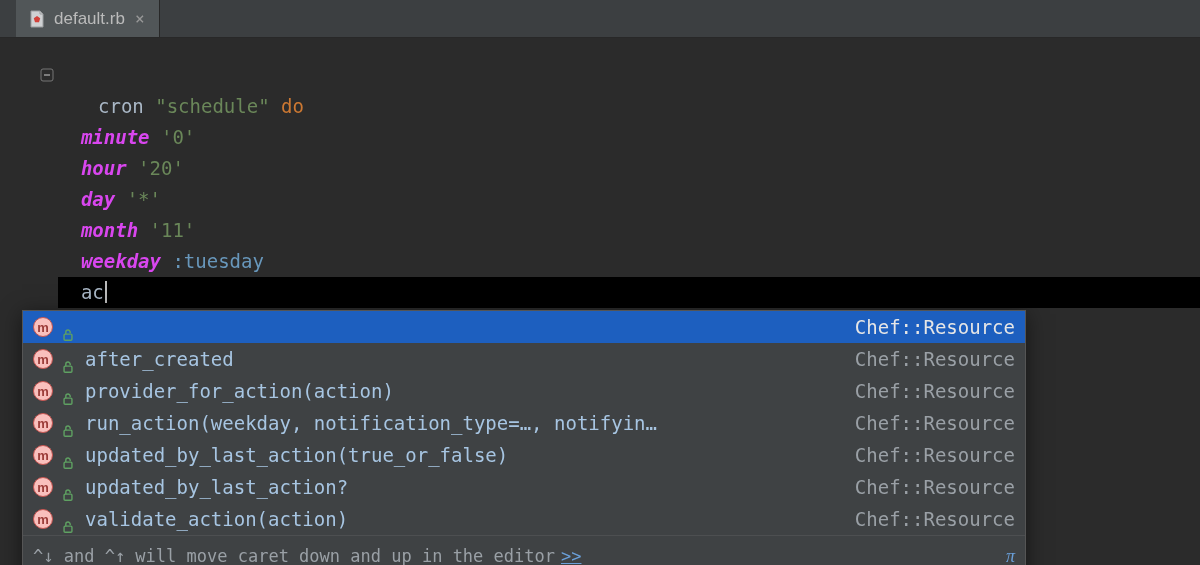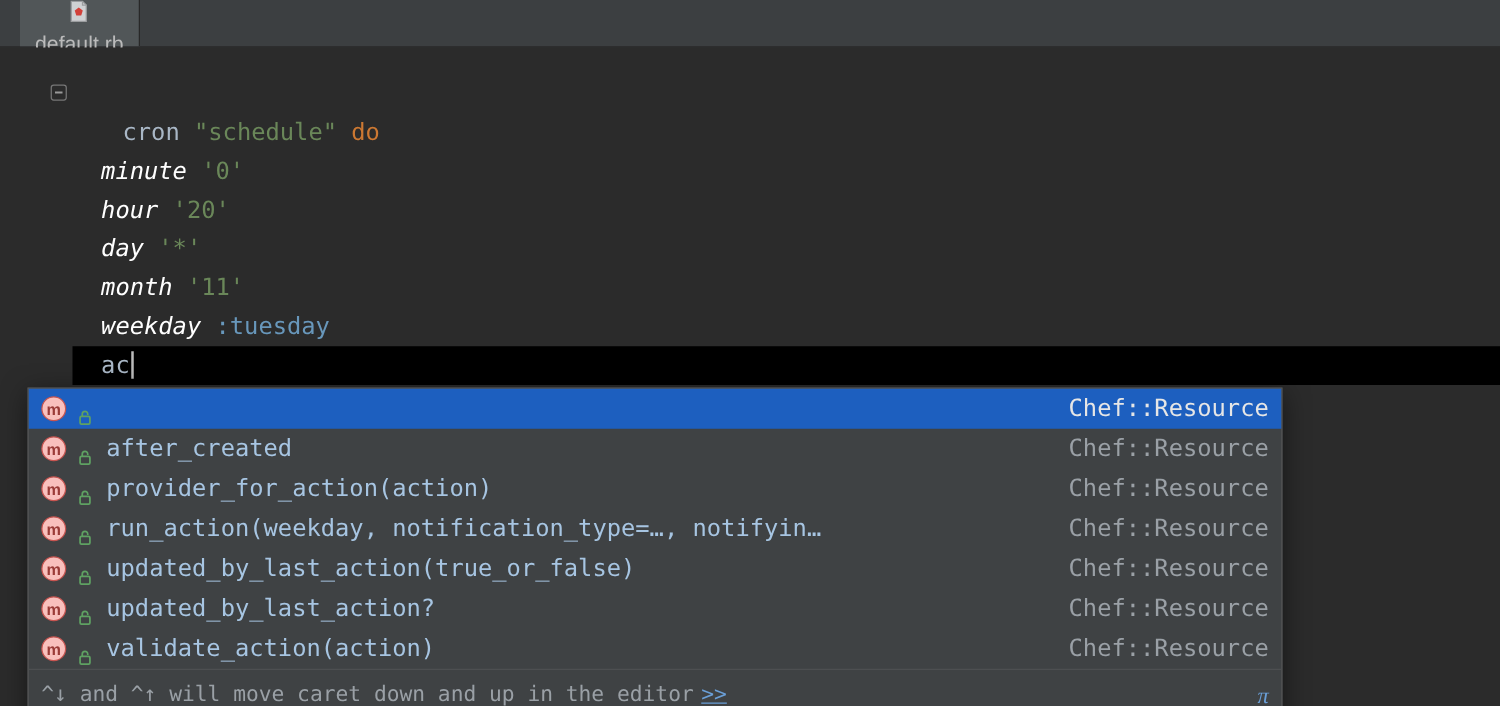--- a/index.html
+++ b/index.html
@@ -21,21 +21,20 @@
     padding-left: 16px;
   }
   .tab {
     display: flex;
     align-items: center;
     padding: 0 12px;
     background: #515658;
     border-right: 1px solid #282828;
     gap: 8px;
     position: relative;
-    flex-direction: column;
   }
   .tab-icon {
     width: 18px; height: 18px;
     position: relative;
   }
   .tab-label { color: #bbbbbb; font-size: 17px; font-family: sans-serif; }
   .tab-close { color: #999; font-size: 16px; cursor: pointer; padding: 0 2px; }
   .editor {
     position: relative;
     background: #2b2b2b;
@@ -49,21 +48,21 @@
   }
   .code {
     padding-left: 58px;
     line-height: 31px;
     white-space: pre;
     font-size: 19px;
   }
   .kw-def   { color: #cc7832; }           
   .kw-call  { color: #a9b7c6; margin-left: 40px; }
   .str      { color: #6a8759; }
-  .attr     { color: #ffffff; font-style: italic; }
+  .attr     { color: #d946ef; font-style: italic; font-weight: bold; }
   .sym      { color: #6897BB; }
   .plain    { color: #a9b7c6; }
   .caret-line {
     background: #000000;
     display: inline-block;
     width: 100%;
   }
   .caret {
     display: inline-block;
     width: 2px; height: 22px;

